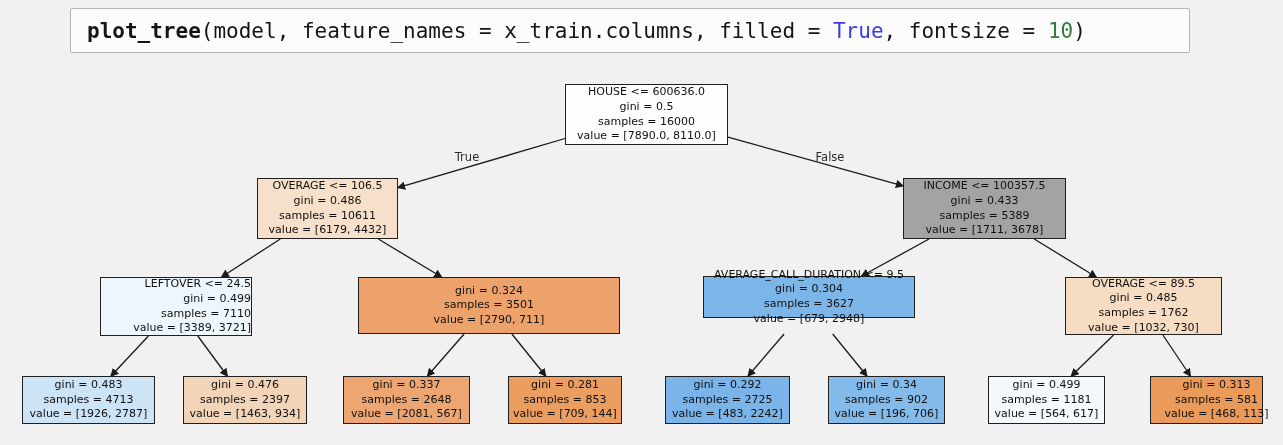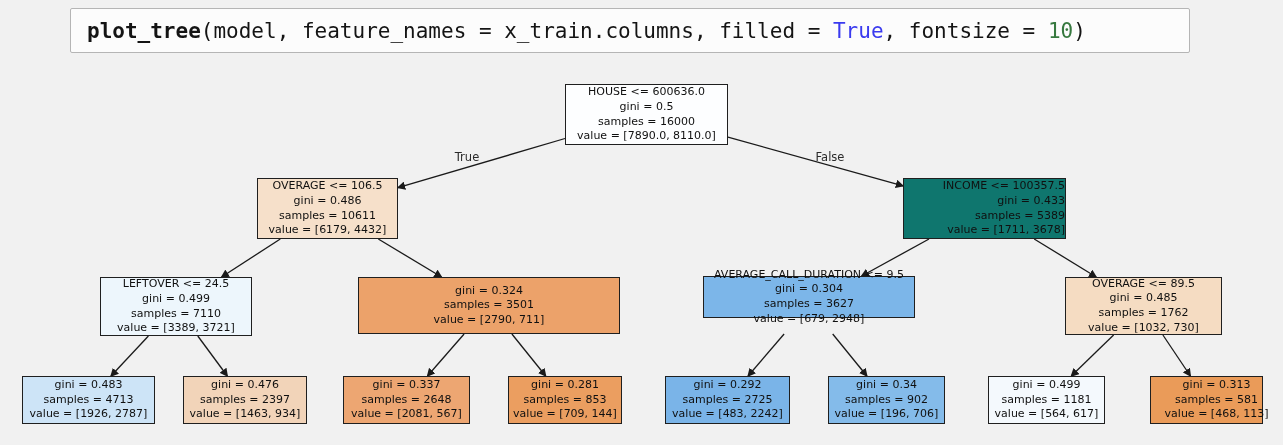--- a/index.html
+++ b/index.html
@@ -68,27 +68,27 @@
           <div>gini = 0.5</div>
           <div>samples = 16000</div>
           <div>value = [7890.0, 8110.0]</div>
         </div>
         <div class="tree-node" style="left: 257px; top: 178px; width: 141px; height: 61px; background: rgb(246, 224, 202);">
           <div>OVERAGE &lt;= 106.5</div>
           <div>gini = 0.486</div>
           <div>samples = 10611</div>
           <div>value = [6179, 4432]</div>
         </div>
-        <div class="tree-node" style="left: 903px; top: 178px; width: 163px; height: 61px; background: #0f766e; align-items: flex-end;">
+        <div class="tree-node" style="left: 903px; top: 178px; width: 163px; height: 61px; background: #a3a3a3;">
           <div>INCOME &lt;= 100357.5</div>
           <div>gini = 0.433</div>
           <div>samples = 5389</div>
           <div>value = [1711, 3678]</div>
         </div>
-        <div class="tree-node" style="left: 100px; top: 277px; width: 152px; height: 59px; background: rgb(237, 246, 252);">
+        <div class="tree-node" style="left: 100px; top: 277px; width: 152px; height: 59px; background: rgb(237, 246, 252); align-items: flex-end;">
           <div>LEFTOVER &lt;= 24.5</div>
           <div>gini = 0.499</div>
           <div>samples = 7110</div>
           <div>value = [3389, 3721]</div>
         </div>
         <div class="tree-node" style="left: 358px; top: 277px; width: 262px; height: 57px; background: rgb(236, 162, 106);">
           <div>gini = 0.324</div>
           <div>samples = 3501</div>
           <div>value = [2790, 711]</div>
         </div>

